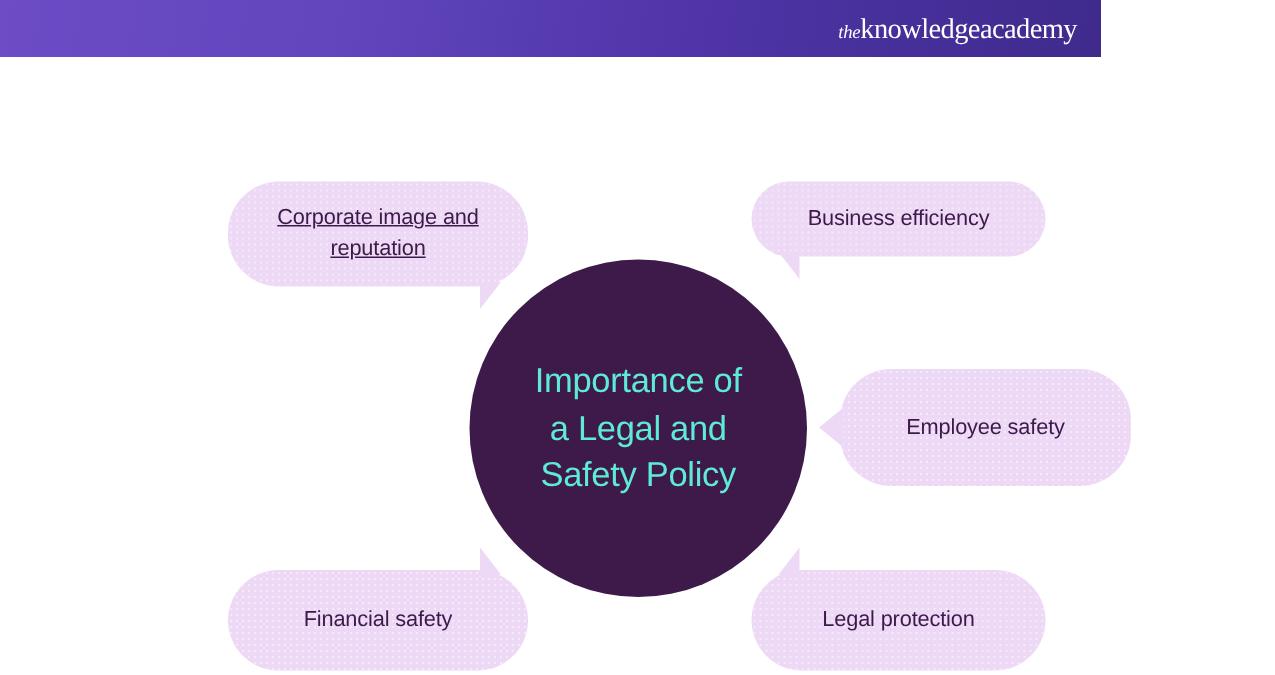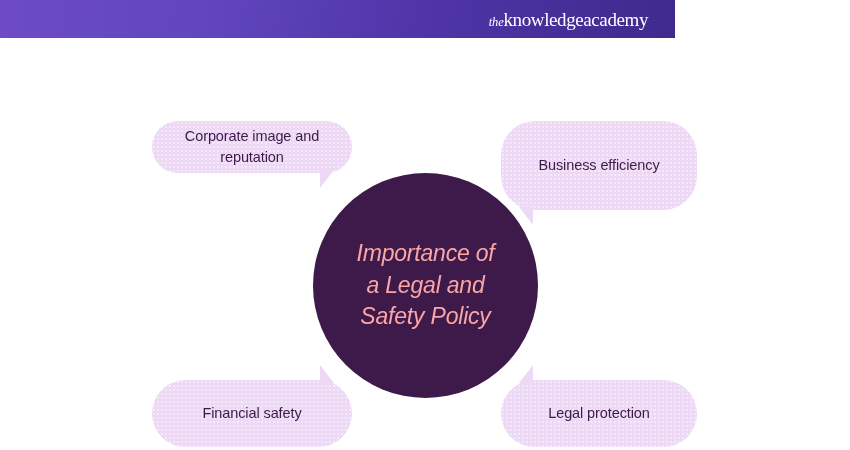--- a/index.html
+++ b/index.html
@@ -12,28 +12,28 @@
     background: #ffffff;
     font-family: "Liberation Sans", sans-serif;
     overflow: hidden;
     position: relative;
   }
 
   
   .header {
     position: absolute;
     top: 0; left: 0;
-    width: 675px;
+    width: 734px;
     height: 38px;
     background: linear-gradient(100deg, #6D4CC6 0%, #6146BE 30%, #4E34A6 65%, #3F2A8C 100%);
     display: flex;
     align-items: center;
     justify-content: flex-end;
     box-sizing: border-box;
-    padding-right: 27px;
+    padding-right: 16px;
   }
   .logo {
     color: #ffffff;
     font-family: "Liberation Serif", serif;
     white-space: nowrap;
     line-height: 1;
     display: flex;
     align-items: baseline;
   }
   .logo-the {
@@ -64,28 +64,27 @@
     width: 225px;
     height: 225px;
     border-radius: 50%;
     background: #3D1A4A;
     display: flex;
     align-items: center;
     justify-content: center;
     z-index: 5;
   }
   .center-text {
-    color: #fca5a5;
+    color: #5eead4;
     font-size: 23px;
     line-height: 1.38;
     text-align: center;
     font-weight: 400;
     letter-spacing: -0.2px;
     padding: 0 16px;
-    font-style: italic;
   }
 
   
   .bubble {
     position: absolute;
     background: #EDD9F5;
     color: #3D1A4A;
     border-radius: 34px;
     display: flex;
     align-items: center;
@@ -112,30 +111,30 @@
   .bubble-label { position: relative; z-index: 1; }
 
   
   .tail {
     position: absolute;
     width: 0; height: 0;
     z-index: 1;
   }
 
   
-  #b-corporate { left: 152px; top: 83px; width: 200px; height: 52px; }
+  #b-corporate { left: 152px; top: 83px; width: 200px; height: 70px; text-decoration: underline; }
   #b-corporate .tail {
     right: 12px; bottom: -15px;
     border-left: 14px solid #EDD9F5;
     border-bottom: 18px solid transparent;
     border-right: 6px solid transparent;
   }
 
   
-  #b-business { left: 501px; top: 83px; width: 196px; height: 89px; }
+  #b-business { left: 501px; top: 83px; width: 196px; height: 50px; }
   #b-business .tail {
     left: 12px; bottom: -15px;
     border-right: 14px solid #EDD9F5;
     border-bottom: 18px solid transparent;
     border-left: 6px solid transparent;
   }
 
   
   #b-compliance { left: 97px; top: 208px; width: 196px; height: 78px; }
   #b-compliance .tail {
@@ -198,20 +197,24 @@
     <span class="bubble-label">Corporate image and reputation</span>
     <span class="tail"></span>
   </div>
 
   <div class="bubble" id="b-business">
     <span class="bubble-label">Business efficiency</span>
     <span class="tail"></span>
   </div>
 
 
+  <div class="bubble" id="b-employee">
+    <span class="bubble-label">Employee safety</span>
+    <span class="tail"></span>
+  </div>
 
   <div class="bubble" id="b-financial">
     <span class="bubble-label">Financial safety</span>
     <span class="tail"></span>
   </div>
 
   <div class="bubble" id="b-legal">
     <span class="bubble-label">Legal protection</span>
     <span class="tail"></span>
   </div>

